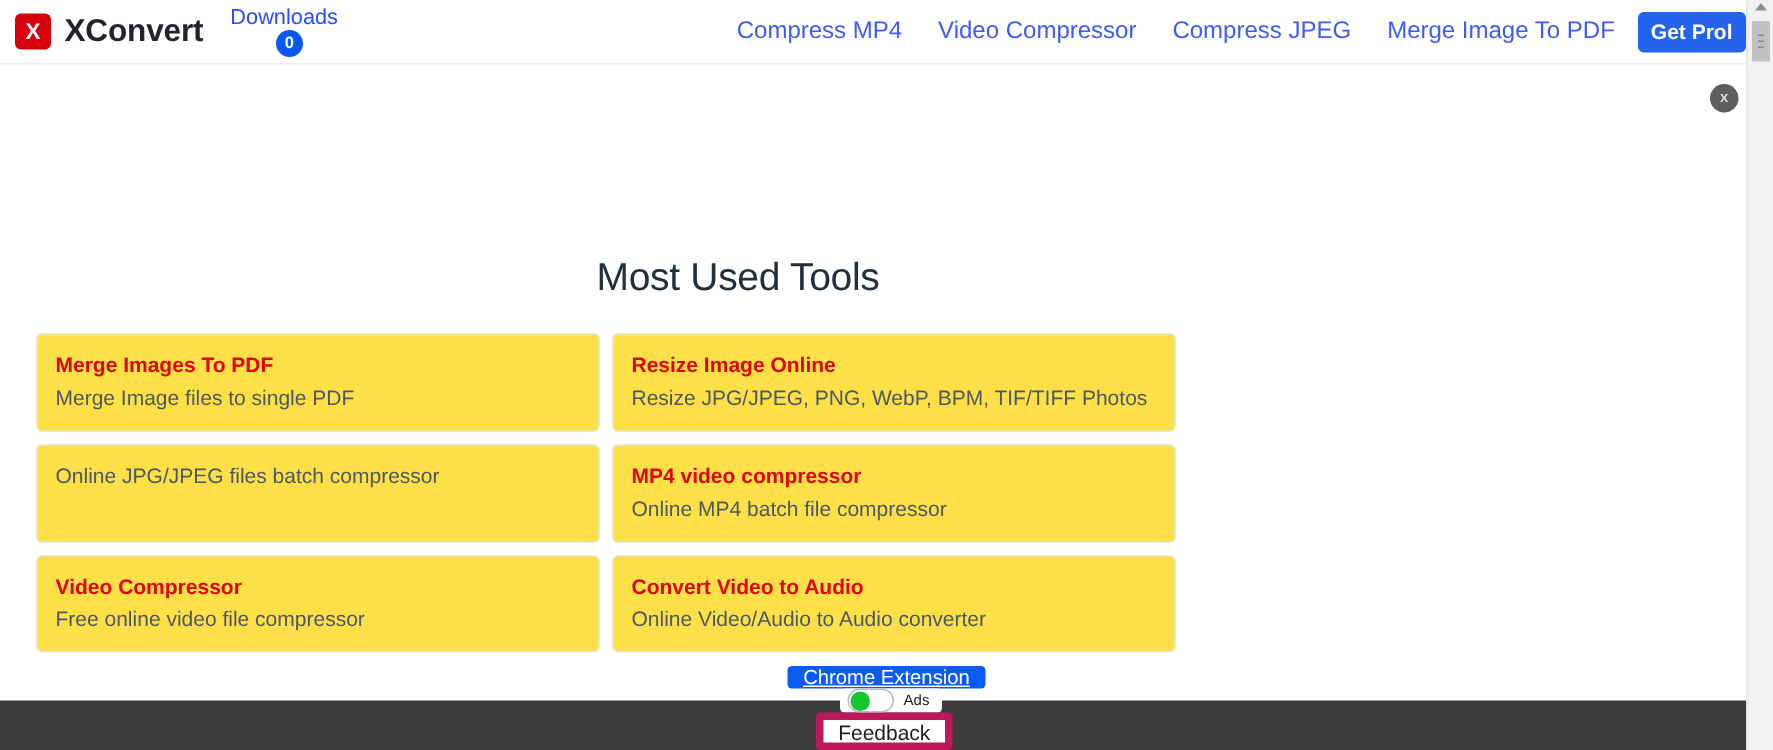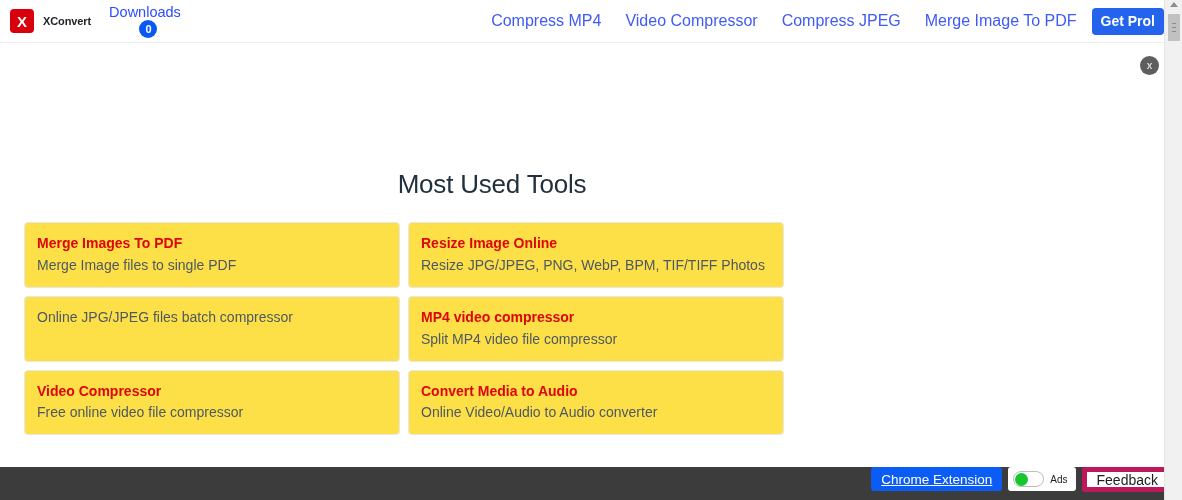--- a/index.html
+++ b/index.html
@@ -23,21 +23,21 @@
   .brand { display: flex; align-items: center; margin-left: 10px; }
   .brand-logo {
     width: 24px; height: 24px; border-radius: 4px;
     background: #d9000d; color: #fff;
     font-weight: bold; font-size: 15px;
     display: flex; align-items: center; justify-content: center;
     line-height: 1;
   }
   .brand-name {
     margin-left: 9px;
-    font-size: 11px; font-weight: bold; color: #212529;
+    font-size: 21px; font-weight: bold; color: #212529;
     letter-spacing: -0.1px;
   }
   .downloads-link {
     margin-left: 18px;
     font-size: 14.5px; color: #2b4cff; text-decoration: none;
     display: flex; align-items: center; flex-direction: column;
   }
   .downloads-badge {
     margin-left: 7px;
     min-width: 18px; height: 18px; padding: 0 5px;
@@ -135,21 +135,21 @@
     background: #fbfbfb;
     display: flex; align-items: center; justify-content: center;
   }
   .cat-card-icon svg { display: block; }
 
   
   .bottom-bar {
     position: absolute; left: 0; bottom: 0;
     width: 1182px; height: 33px;
     background: #3c3c3c;
-    display: flex; align-items: flex-start; justify-content: flex-end;
+    display: flex; align-items: center; justify-content: flex-end; flex-direction: column;
   }
   .chrome-ext-btn {
     background: #0a5cf5; color: #ffffff;
     font-size: 13.5px; font-weight: normal;
     text-decoration: underline;
     border: none; border-radius: 3px;
     height: 24px; padding: 0 10px;
     font-family: "Liberation Sans", sans-serif;
     display: flex; align-items: center;
   }
@@ -240,28 +240,28 @@
       </a>
       <a class="tool-card" href="#">
         <div class="tool-card-title">Resize Image Online</div>
         <div class="tool-card-desc">Resize JPG/JPEG, PNG, WebP, BPM, TIF/TIFF Photos</div>
       </a>
       <a class="tool-card" href="#">
         <div class="tool-card-desc">Online JPG/JPEG files batch compressor</div>
       </a>
       <a class="tool-card" href="#">
         <div class="tool-card-title">MP4 video compressor</div>
-        <div class="tool-card-desc">Split MP4 video file compressor</div>
+        <div class="tool-card-desc">Online MP4 batch file compressor</div>
       </a>
       <a class="tool-card" href="#">
         <div class="tool-card-title">Video Compressor</div>
         <div class="tool-card-desc">Free online video file compressor</div>
       </a>
       <a class="tool-card" href="#">
-        <div class="tool-card-title">Convert Media to Audio</div>
+        <div class="tool-card-title">Convert Video to Audio</div>
         <div class="tool-card-desc">Online Video/Audio to Audio converter</div>
       </a>
     </div>
 
     <h2 class="section-title" id="all-categories-title">All Categories</h2>
 
     <div class="cat-grid">
       <a class="cat-card" href="#">
         <span class="cat-card-label">All</span>
         <span class="cat-card-icon">

